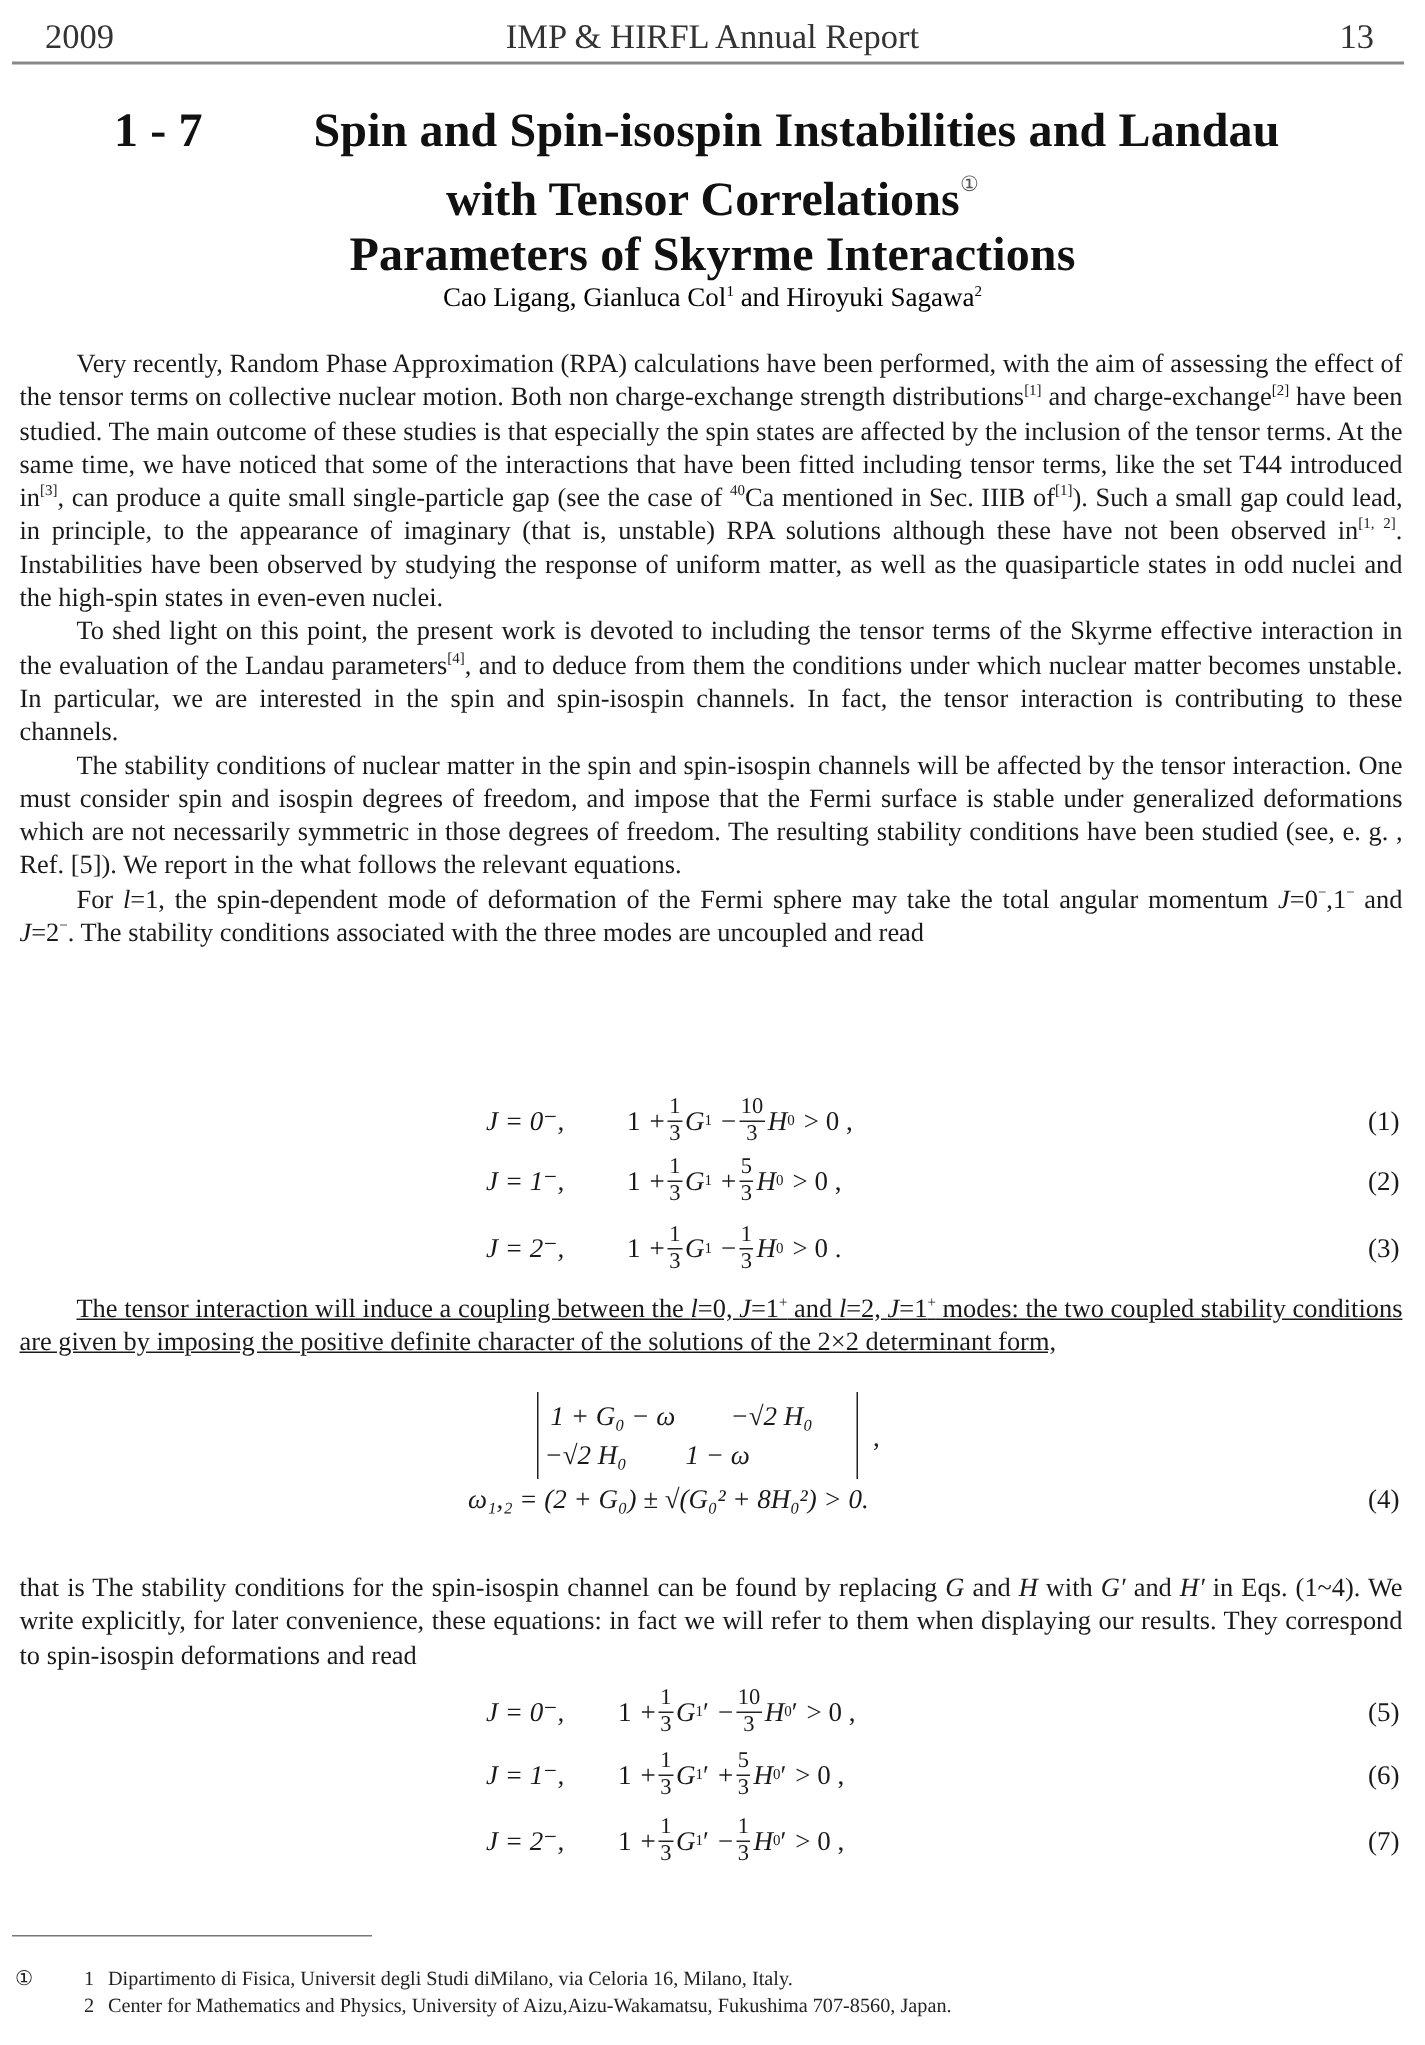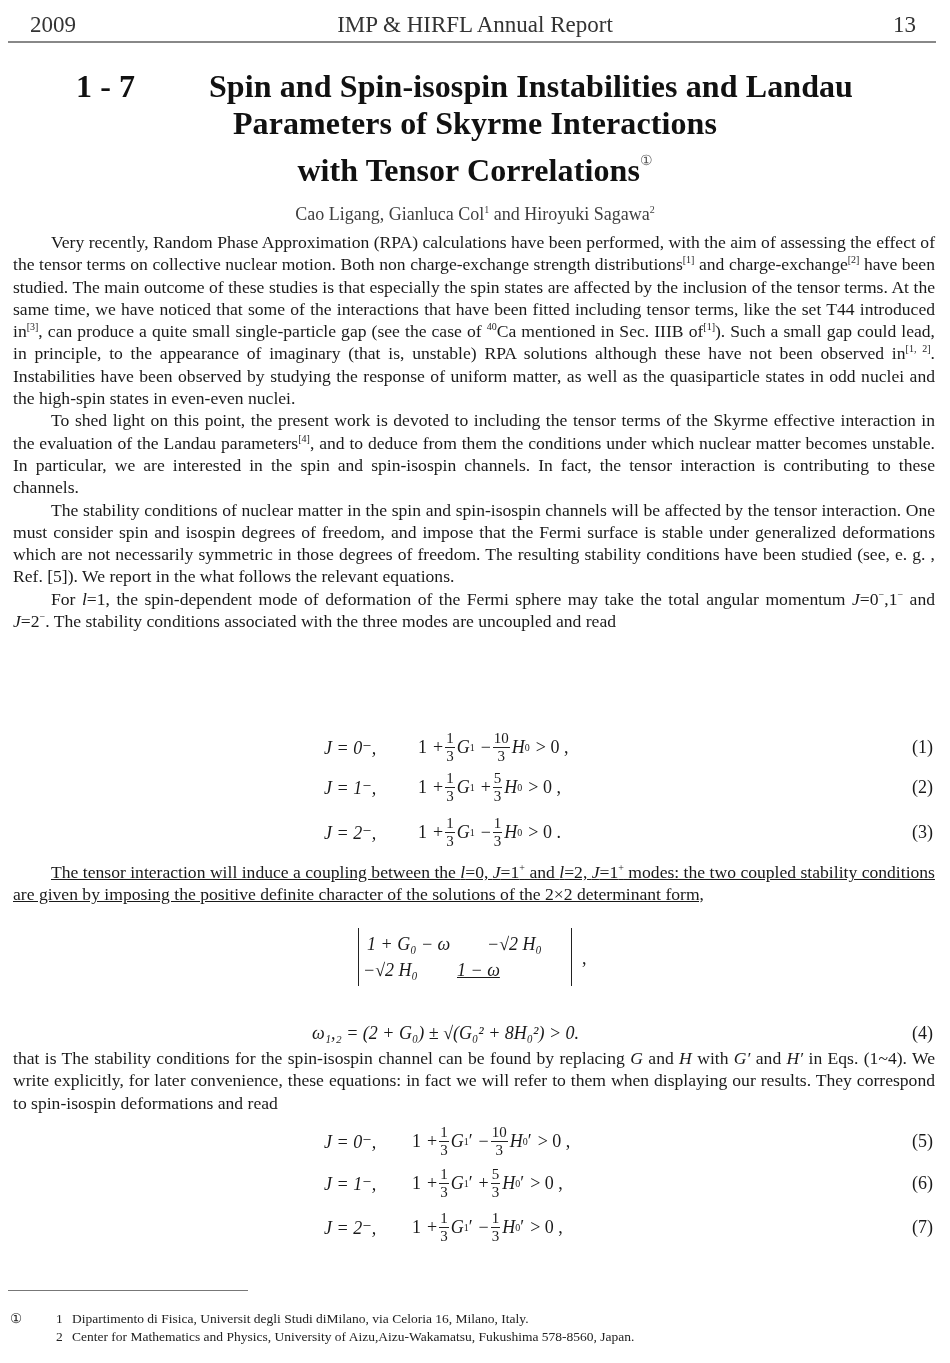--- a/index.html
+++ b/index.html
@@ -19,21 +19,21 @@
 
   .title-block { position: absolute; left: 0; right: 0; top: 68px; text-align: center; }
   .title-line {
     font-family: Liberation Serif, serif; font-weight: bold; font-size: 32px;
     line-height: 37px; color: #111; letter-spacing: 0.1px;
   }
   .title-line.first { position: relative; }
   .title-num { position: absolute; left: 76px; }
   .title-line.first .t { display: inline-block; margin-left: 112px; }
   .title-sup { font-size: 14px; font-weight: normal; vertical-align: 16px; color: #555; }
-  .authors { margin-top: 15px; font-size: 18px; color: #404040; }
+  .authors { font-size: 18px; color: #000000; }
   .authors sup { font-size: 10px; }
 
   .body-text {
     position: absolute; left: 13px; width: 922px;
     font-size: 17.6px; line-height: 22.3px; text-align: justify; color: #1a1a1a;
   }
   .body-text p { margin: 0; }
   .body-text .indent { text-indent: 38px; }
   .body-text sup { font-size: 10px; vertical-align: 7px; line-height: 0; }
   .it { font-style: italic; }
@@ -66,22 +66,22 @@
   <span class="journal">IMP &amp; HIRFL Annual Report</span>
   <span class="page">13</span>
 </div>
 <div class="head-rule"></div>
 
 <div class="title-block">
   <div class="title-line first">
     <span class="title-num">1 - 7</span>
     <span class="t">Spin and Spin-isospin Instabilities and Landau</span>
   </div>
+  <div class="title-line"><span>with Tensor Correlations</span><span class="title-sup">①</span></div>
   <div class="title-line">Parameters of Skyrme Interactions</div>
-  <div class="title-line"><span>with Tensor Correlations</span><span class="title-sup">①</span></div>
   <div class="authors">
     <span>Cao Ligang, Gianluca Col</span><sup>1</sup><span> and Hiroyuki Sagawa</span><sup>2</sup>
   </div>
 </div>
 
 <div class="body-text" style="top:231px;">
   <p class="indent">
     <span>Very recently, Random Phase Approximation (RPA) calculations have been performed, with the aim of assessing the effect of the tensor terms on collective nuclear motion. Both non charge-exchange strength distributions</span><sup>[1]</sup><span> and charge-exchange</span><sup>[2]</sup><span> have been studied. The main outcome of these studies is that especially the spin states are affected by the inclusion of the tensor terms. At the same time, we have noticed that some of the interactions that have been fitted including tensor terms, like the set T44 introduced in</span><sup>[3]</sup><span>, can produce a quite small single-particle gap (see the case of </span><sup>40</sup><span>Ca mentioned in Sec. IIIB of</span><sup>[1]</sup><span>). Such a small gap could lead, in principle, to the appearance of imaginary (that is, unstable) RPA solutions although these have not been observed in</span><sup>[1, 2]</sup><span>. Instabilities have been observed by studying the response of uniform matter, as well as the quasiparticle states in odd nuclei and the high-spin states in even-even nuclei.</span>
   </p>
   <p class="indent">
@@ -180,25 +180,25 @@
 <div class="body-text" style="top:861px;text-decoration:underline;">
   <p class="indent">
     <span>The tensor interaction will induce a coupling between the </span><span class="it">l</span><span>=0, </span><span class="it">J</span><span>=1</span><sup>+</sup><span> and </span><span class="it">l</span><span>=2, </span><span class="it">J</span><span>=1</span><sup>+</sup><span> modes: the two coupled stability conditions are given by imposing the positive definite character of the solutions of the 2×2 determinant form,</span>
   </p>
 </div>
 
 <div class="det">
   <span class="cell it" style="left:8px; top:6px;">1 + G₀ − ω</span>
   <span class="cell it" style="left:128px; top:6px;">−√2 H₀</span>
   <span class="cell it" style="left:4px; top:32px;">−√2 H₀</span>
-  <span class="cell it" style="left:98px; top:32px;text-decoration:underline;">1 − ω</span>
+  <span class="cell it" style="left:98px; top:32px;">1 − ω</span>
 </div>
 <span class="det-comma">,</span>
 
-<div class="eq-row" style="top:1013px;">
+<div class="eq-row" style="top:979px;">
   <span class="lhs it" style="left:312px;">ω₁,₂ = (2 + G₀) ± √(G₀² + 8H₀²) &gt; 0.</span>
   <span class="num">(4)</span>
 </div>
 
 <div class="body-text" style="top:1047px;">
   <p>
     <span>that is The stability conditions for the spin-isospin channel can be found by replacing </span><span class="it">G</span><span> and </span><span class="it">H</span><span> with </span><span class="it">G′</span><span> and </span><span class="it">H′</span><span> in Eqs. (1~4). We write explicitly, for later convenience, these equations: in fact we will refer to them when displaying our results. They correspond to spin-isospin deformations and read</span>
   </p>
 </div>
 
@@ -283,14 +283,14 @@
         <span>&gt; 0 ,</span>
       </span>
       <span class="num">(7)</span>
     </div>
   </div>
 
 <div class="footnote-rule"></div>
 <div class="footnotes">
   <span class="fn-mark">①</span>
   <div class="fn-line"><span class="n">1</span><span>Dipartimento di Fisica, Universit degli Studi diMilano, via Celoria 16, Milano, Italy.</span></div>
-  <div class="fn-line"><span class="n">2</span><span>Center for Mathematics and Physics, University of Aizu,Aizu-Wakamatsu, Fukushima 578-8560, Japan.</span></div>
+  <div class="fn-line"><span class="n">2</span><span>Center for Mathematics and Physics, University of Aizu,Aizu-Wakamatsu, Fukushima 707-8560, Japan.</span></div>
 </div>
 
 </body></html>

